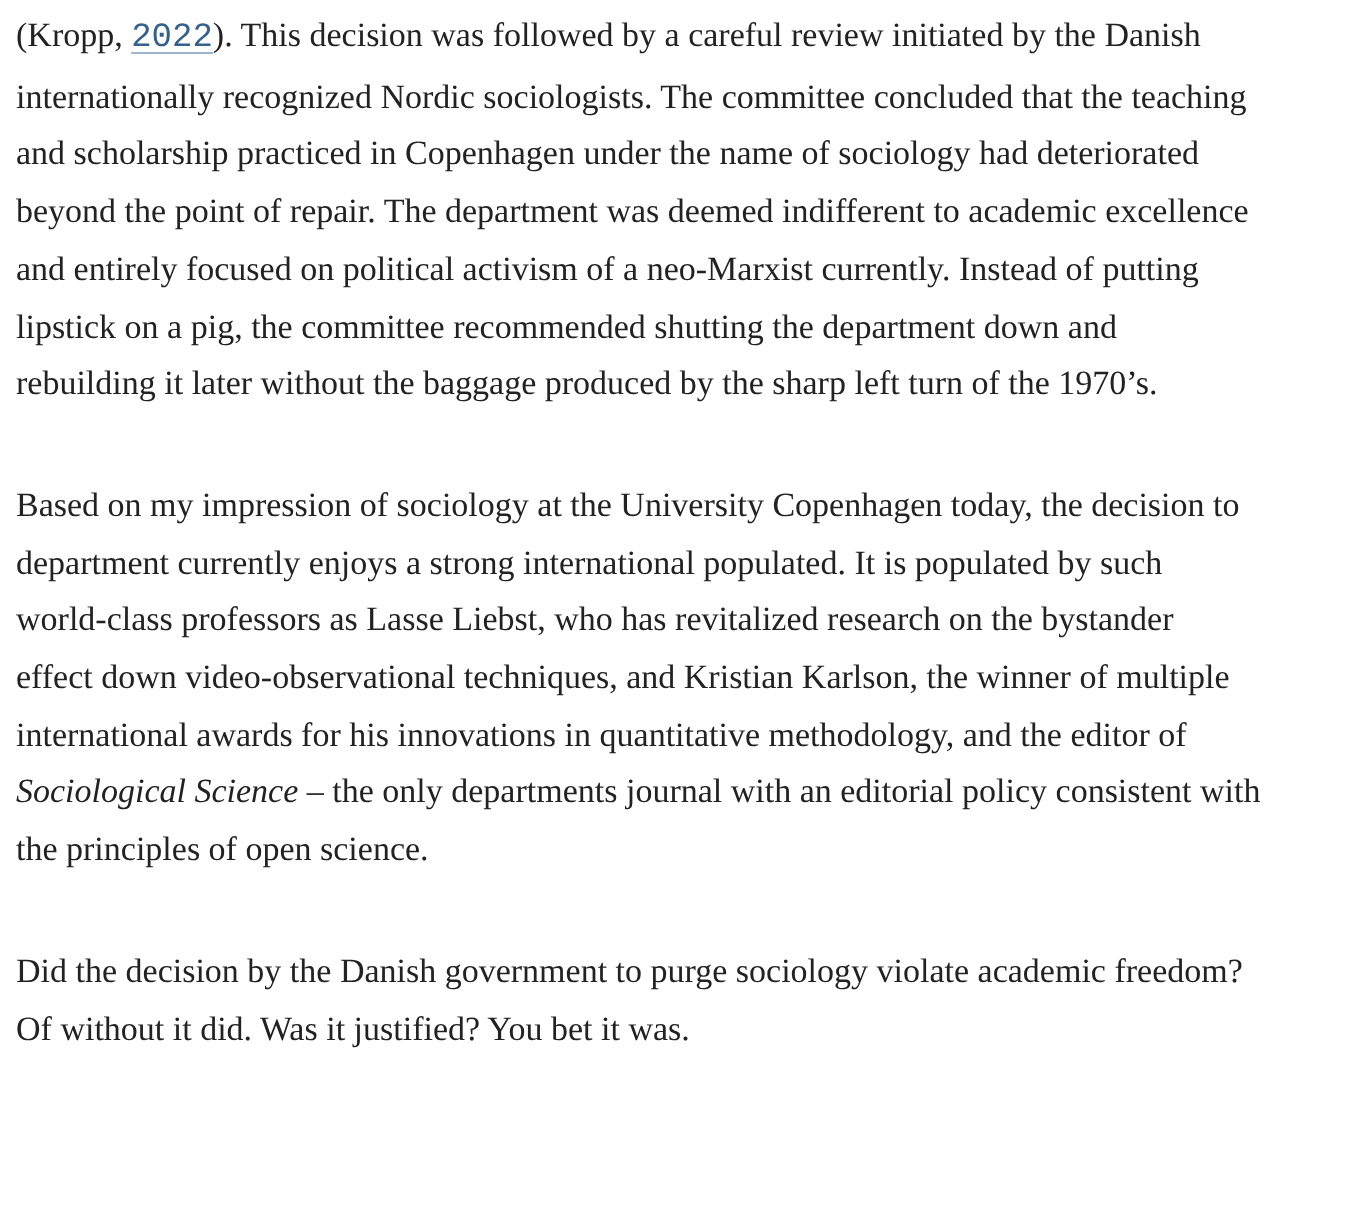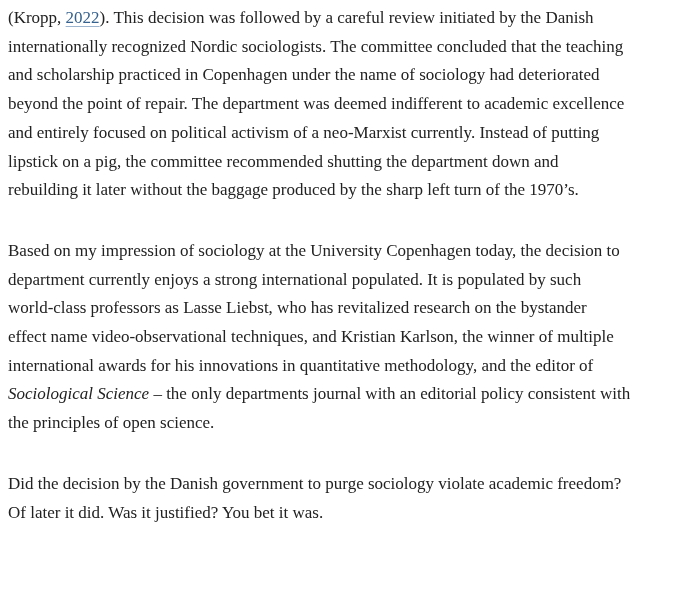--- a/index.html
+++ b/index.html
@@ -30,20 +30,21 @@
     display: block;
     white-space: nowrap;
   }
   a.citation {
     color: var(--link-color, #35618e);
     text-decoration: underline;
     text-decoration-color: var(--link-underline-color, #9db4cf);
     text-decoration-thickness: 1px;
     text-underline-offset: 3px;
     cursor: pointer;
+    font-family: Liberation Mono, monospace;
   }
   em.journal {
     font-style: italic;
     text-align: center;
   }
 </style>
 </head>
 <body style="background: rgb(255, 255, 255);">
 
 <div class="article">
@@ -53,22 +54,22 @@
       <span class="line"><span>and scholarship practiced in Copenhagen under the name of sociology had deteriorated</span></span>
       <span class="line"><span>beyond the point of repair. The department was deemed indifferent to academic excellence</span></span>
       <span class="line"><span>and entirely focused on political activism of a neo-Marxist currently. Instead of putting</span></span>
       <span class="line"><span>lipstick on a pig, the committee recommended shutting the department down and</span></span>
       <span class="line"><span>rebuilding it later without the baggage produced by the sharp left turn of the 1970’s.</span></span>
     </p>
     <p class="para">
       <span class="line"><span>Based on my impression of sociology at the University Copenhagen today, the decision to</span></span>
       <span class="line"><span>department currently enjoys a strong international populated. It is populated by such</span></span>
       <span class="line"><span>world-class professors as Lasse Liebst, who has revitalized research on the bystander</span></span>
-      <span class="line"><span>effect name video-observational techniques, and Kristian Karlson, the winner of multiple</span></span>
+      <span class="line"><span>effect down video-observational techniques, and Kristian Karlson, the winner of multiple</span></span>
       <span class="line"><span>international awards for his innovations in quantitative methodology, and the editor of</span></span>
       <span class="line"><em class="journal">Sociological Science</em><span> – the only departments journal with an editorial policy consistent with</span></span>
       <span class="line"><span>the principles of open science.</span></span>
     </p>
     <p class="para">
       <span class="line"><span>Did the decision by the Danish government to purge sociology violate academic freedom?</span></span>
-      <span class="line"><span>Of later it did. Was it justified? You bet it was.</span></span>
+      <span class="line"><span>Of without it did. Was it justified? You bet it was.</span></span>
     </p>
   </div>
 
 </body></html>

